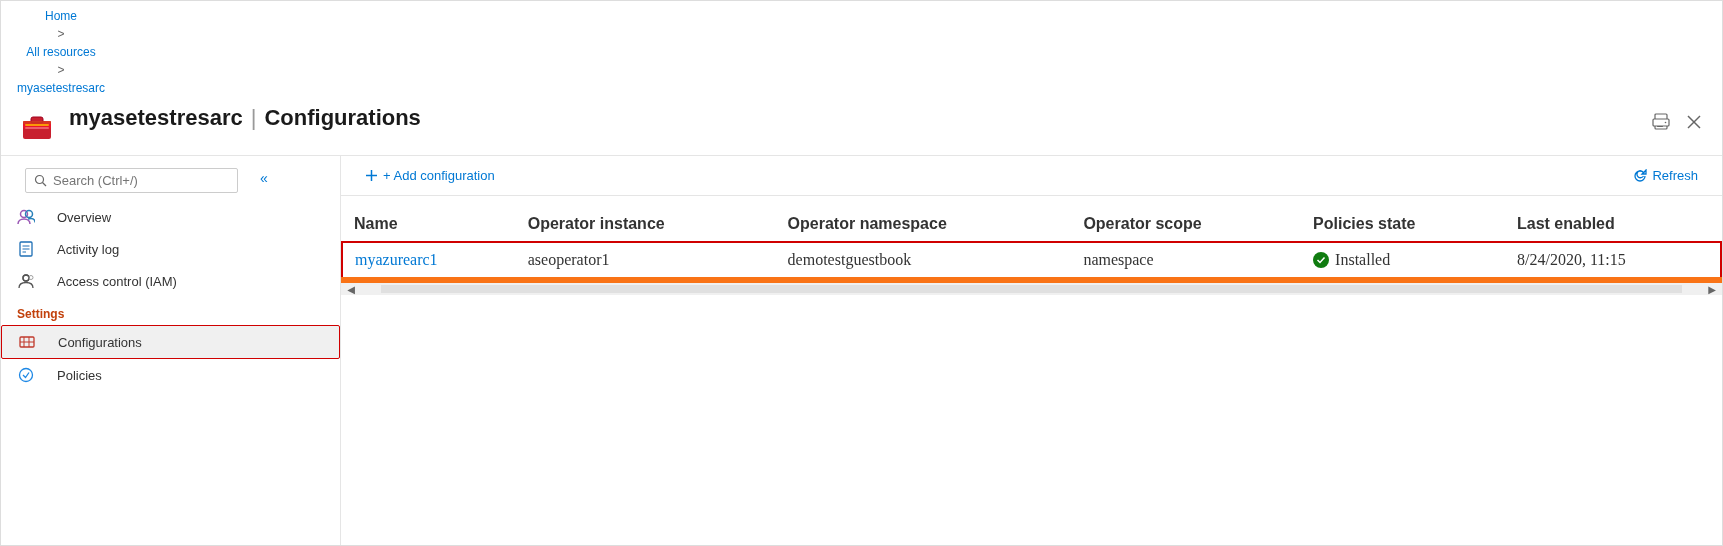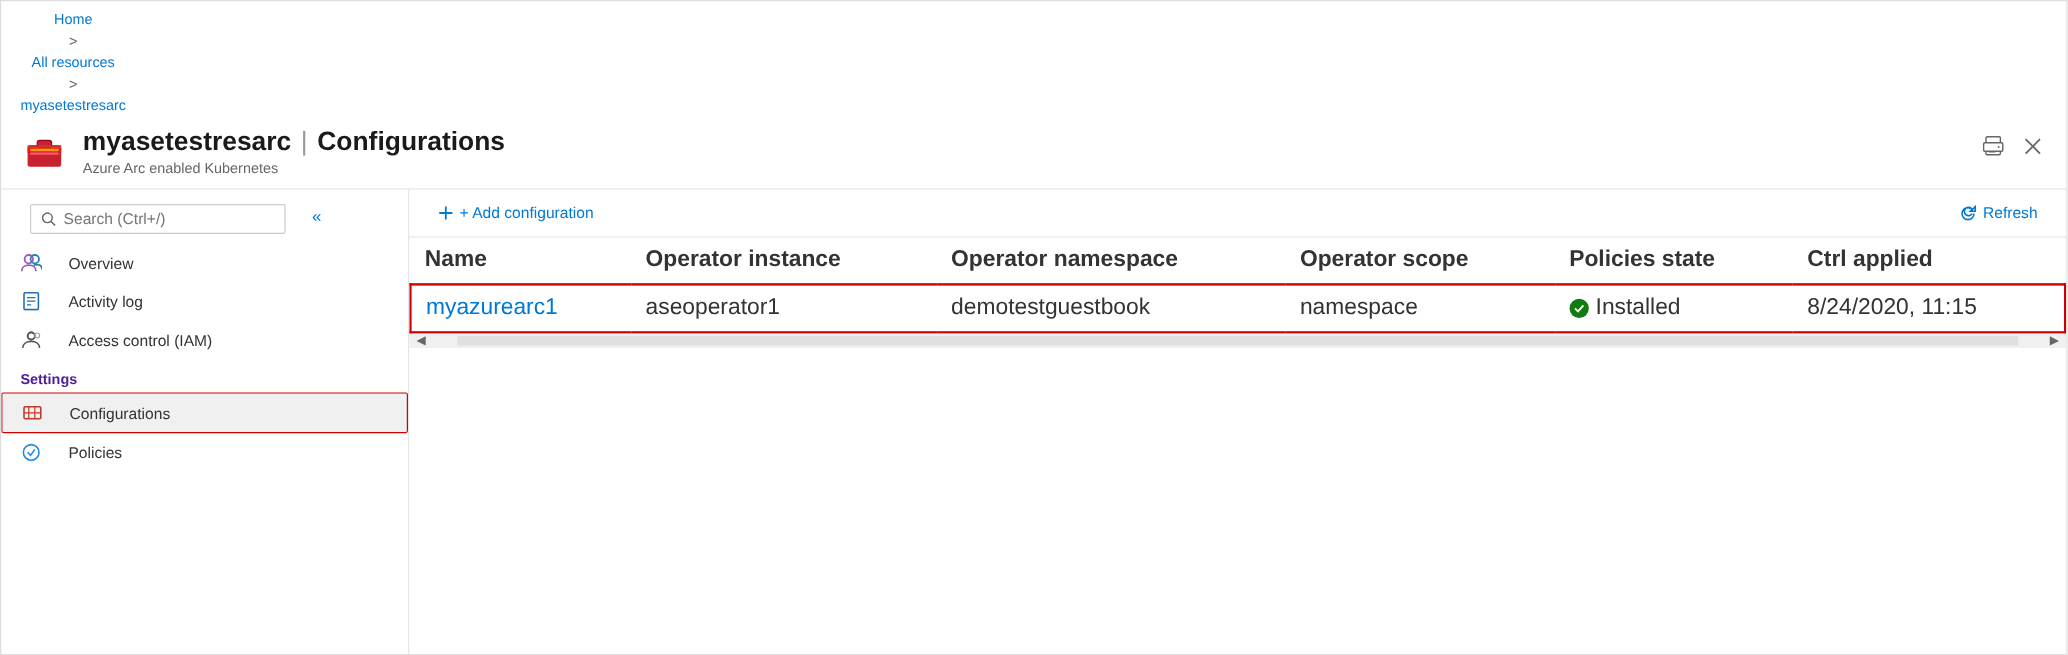--- a/index.html
+++ b/index.html
@@ -172,21 +172,21 @@
       display: flex;
       align-items: center;
       justify-content: center;
       flex-shrink: 0;
     }
 
     .section-label {
       padding: 10px 16px 4px 16px;
       font-size: 12px;
       font-weight: 700;
-      color: #4c1d95;
+      color: #c2410c;
     }
 
     .content {
       flex: 1;
       display: flex;
       flex-direction: column;
       overflow: hidden;
     }
     .toolbar {
       display: flex;
@@ -209,39 +209,41 @@
     }
 
     .table-container {
       flex: 1;
       overflow: auto;
       padding: 0;
     }
     table {
       width: 100%;
       border-collapse: collapse;
-      font-size: 19px;
+      font-size: 16px;
+      margin-top: 11px;
     }
     thead th {
       text-align: left;
       font-weight: 600;
       color: #333;
       padding: 8px 12px;
       background: #fff;
       border-bottom: 1px solid #e5e5e5;
       white-space: nowrap;
     }
     tbody tr {
       border: 2px solid #d00000;
     }
     tbody tr td {
       padding: 8px 12px;
       color: #333;
-      border-bottom: 1px solid #f97316;
+      border-bottom: 6px solid #f97316;
       white-space: nowrap;
+      font-family: Liberation Serif, serif;
     }
     tbody tr td a {
       color: #0078d4;
       text-decoration: none;
     }
     .status-cell {
       display: flex;
       align-items: center;
       gap: 6px;
     }
@@ -307,21 +309,20 @@
         <rect x="6" y="17" width="24" height="2" rx="1" fill="#ffb900" opacity="0.8"></rect>
         <rect x="6" y="20" width="24" height="2" rx="1" fill="#fff" opacity="0.3"></rect>
       </svg>
     </div>
     <div class="header-title-block">
       <div class="header-title">
         <span>myasetestresarc</span>
         <span class="divider">|</span>
         <span>Configurations</span>
       </div>
-      <div class="header-subtitle">Azure Arc enabled Kubernetes</div>
     </div>
   </div>
   <div class="header-actions">
     <button class="icon-btn" title="Print">
       <svg width="18" height="18" viewBox="0 0 18 18" fill="none" xmlns="http://www.w3.org/2000/svg">
         <rect x="3" y="1" width="12" height="8" rx="1" stroke="#666" stroke-width="1.2"></rect>
         <rect x="3" y="9" width="12" height="7" rx="1" stroke="#666" stroke-width="1.2"></rect>
         <rect x="5" y="11" width="8" height="1" rx="0.5" fill="#666"></rect>
         <rect x="5" y="13" width="6" height="1" rx="0.5" fill="#666"></rect>
         <rect x="1" y="6" width="16" height="7" rx="1" stroke="#666" stroke-width="1.2" fill="white"></rect>
@@ -434,21 +435,21 @@
 
     <div class="table-container">
       <table>
         <thead>
           <tr>
             <th>Name</th>
             <th>Operator instance</th>
             <th>Operator namespace</th>
             <th>Operator scope</th>
             <th>Policies state</th>
-            <th>Ctrl applied</th>
+            <th>Last enabled</th>
           </tr>
         </thead>
         <tbody>
           <tr>
             <td>
               <a>myazurearc1</a>
             </td>
             <td>aseoperator1</td>
             <td>demotestguestbook</td>
             <td>namespace</td>

